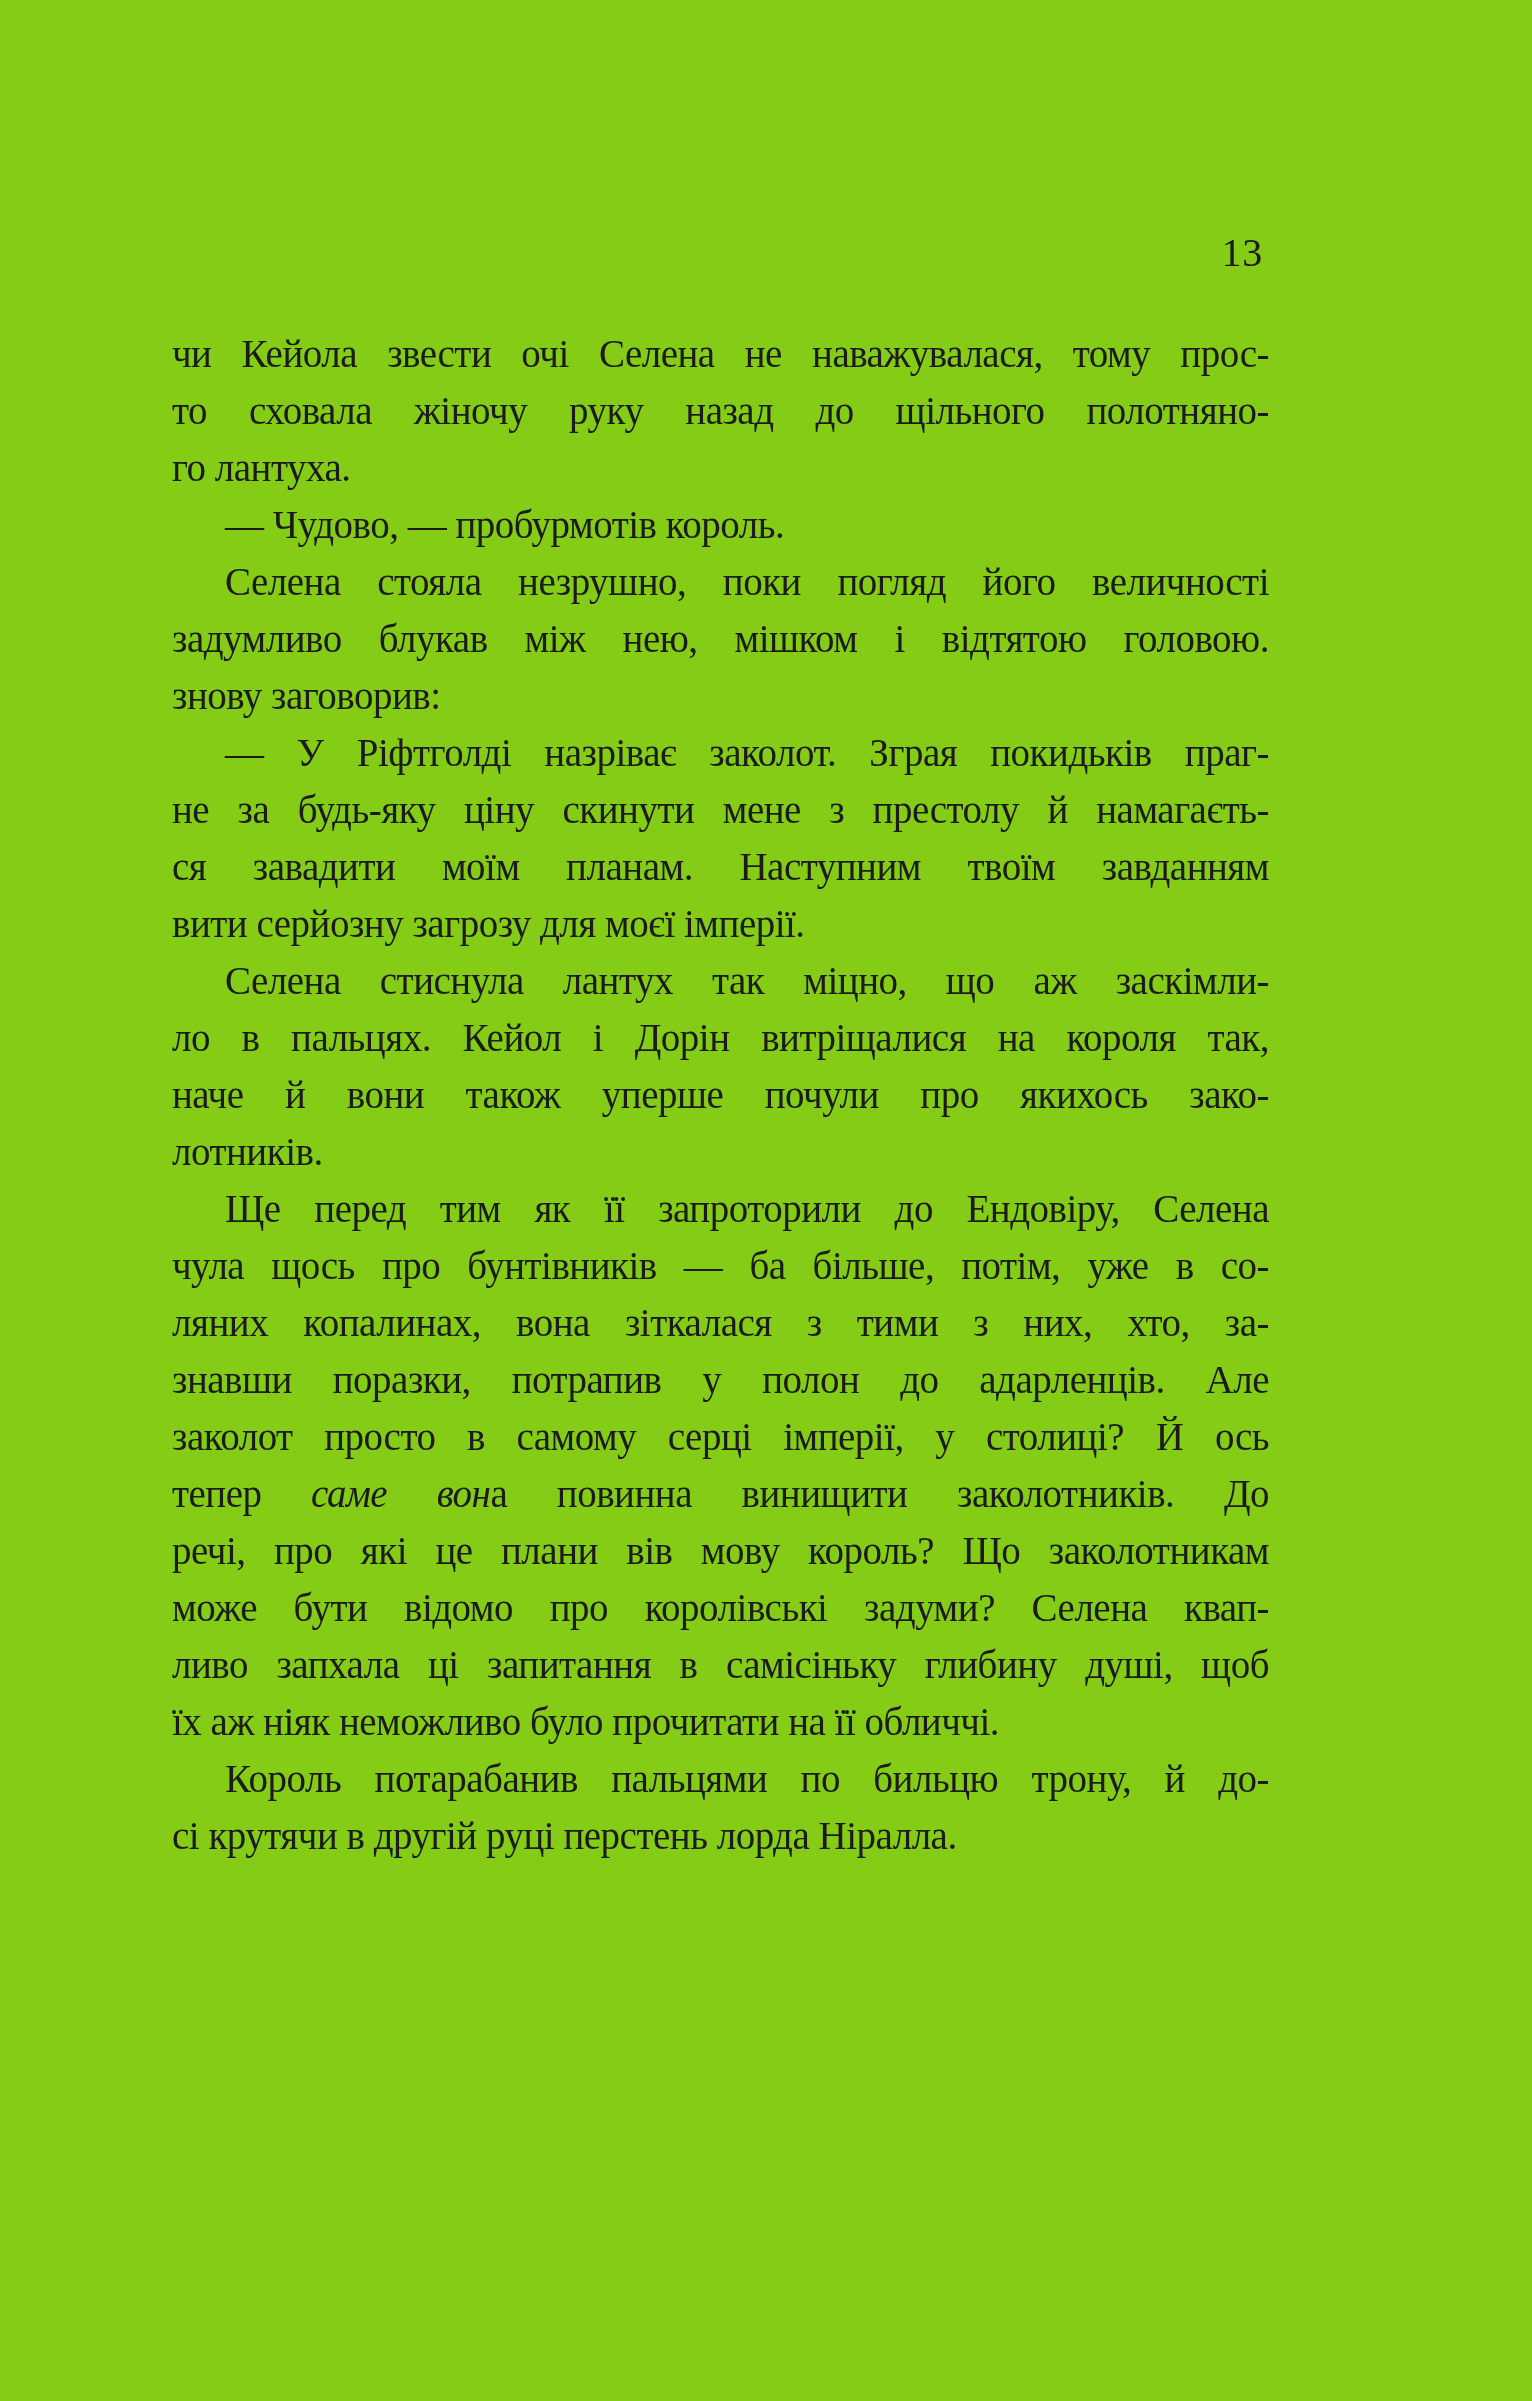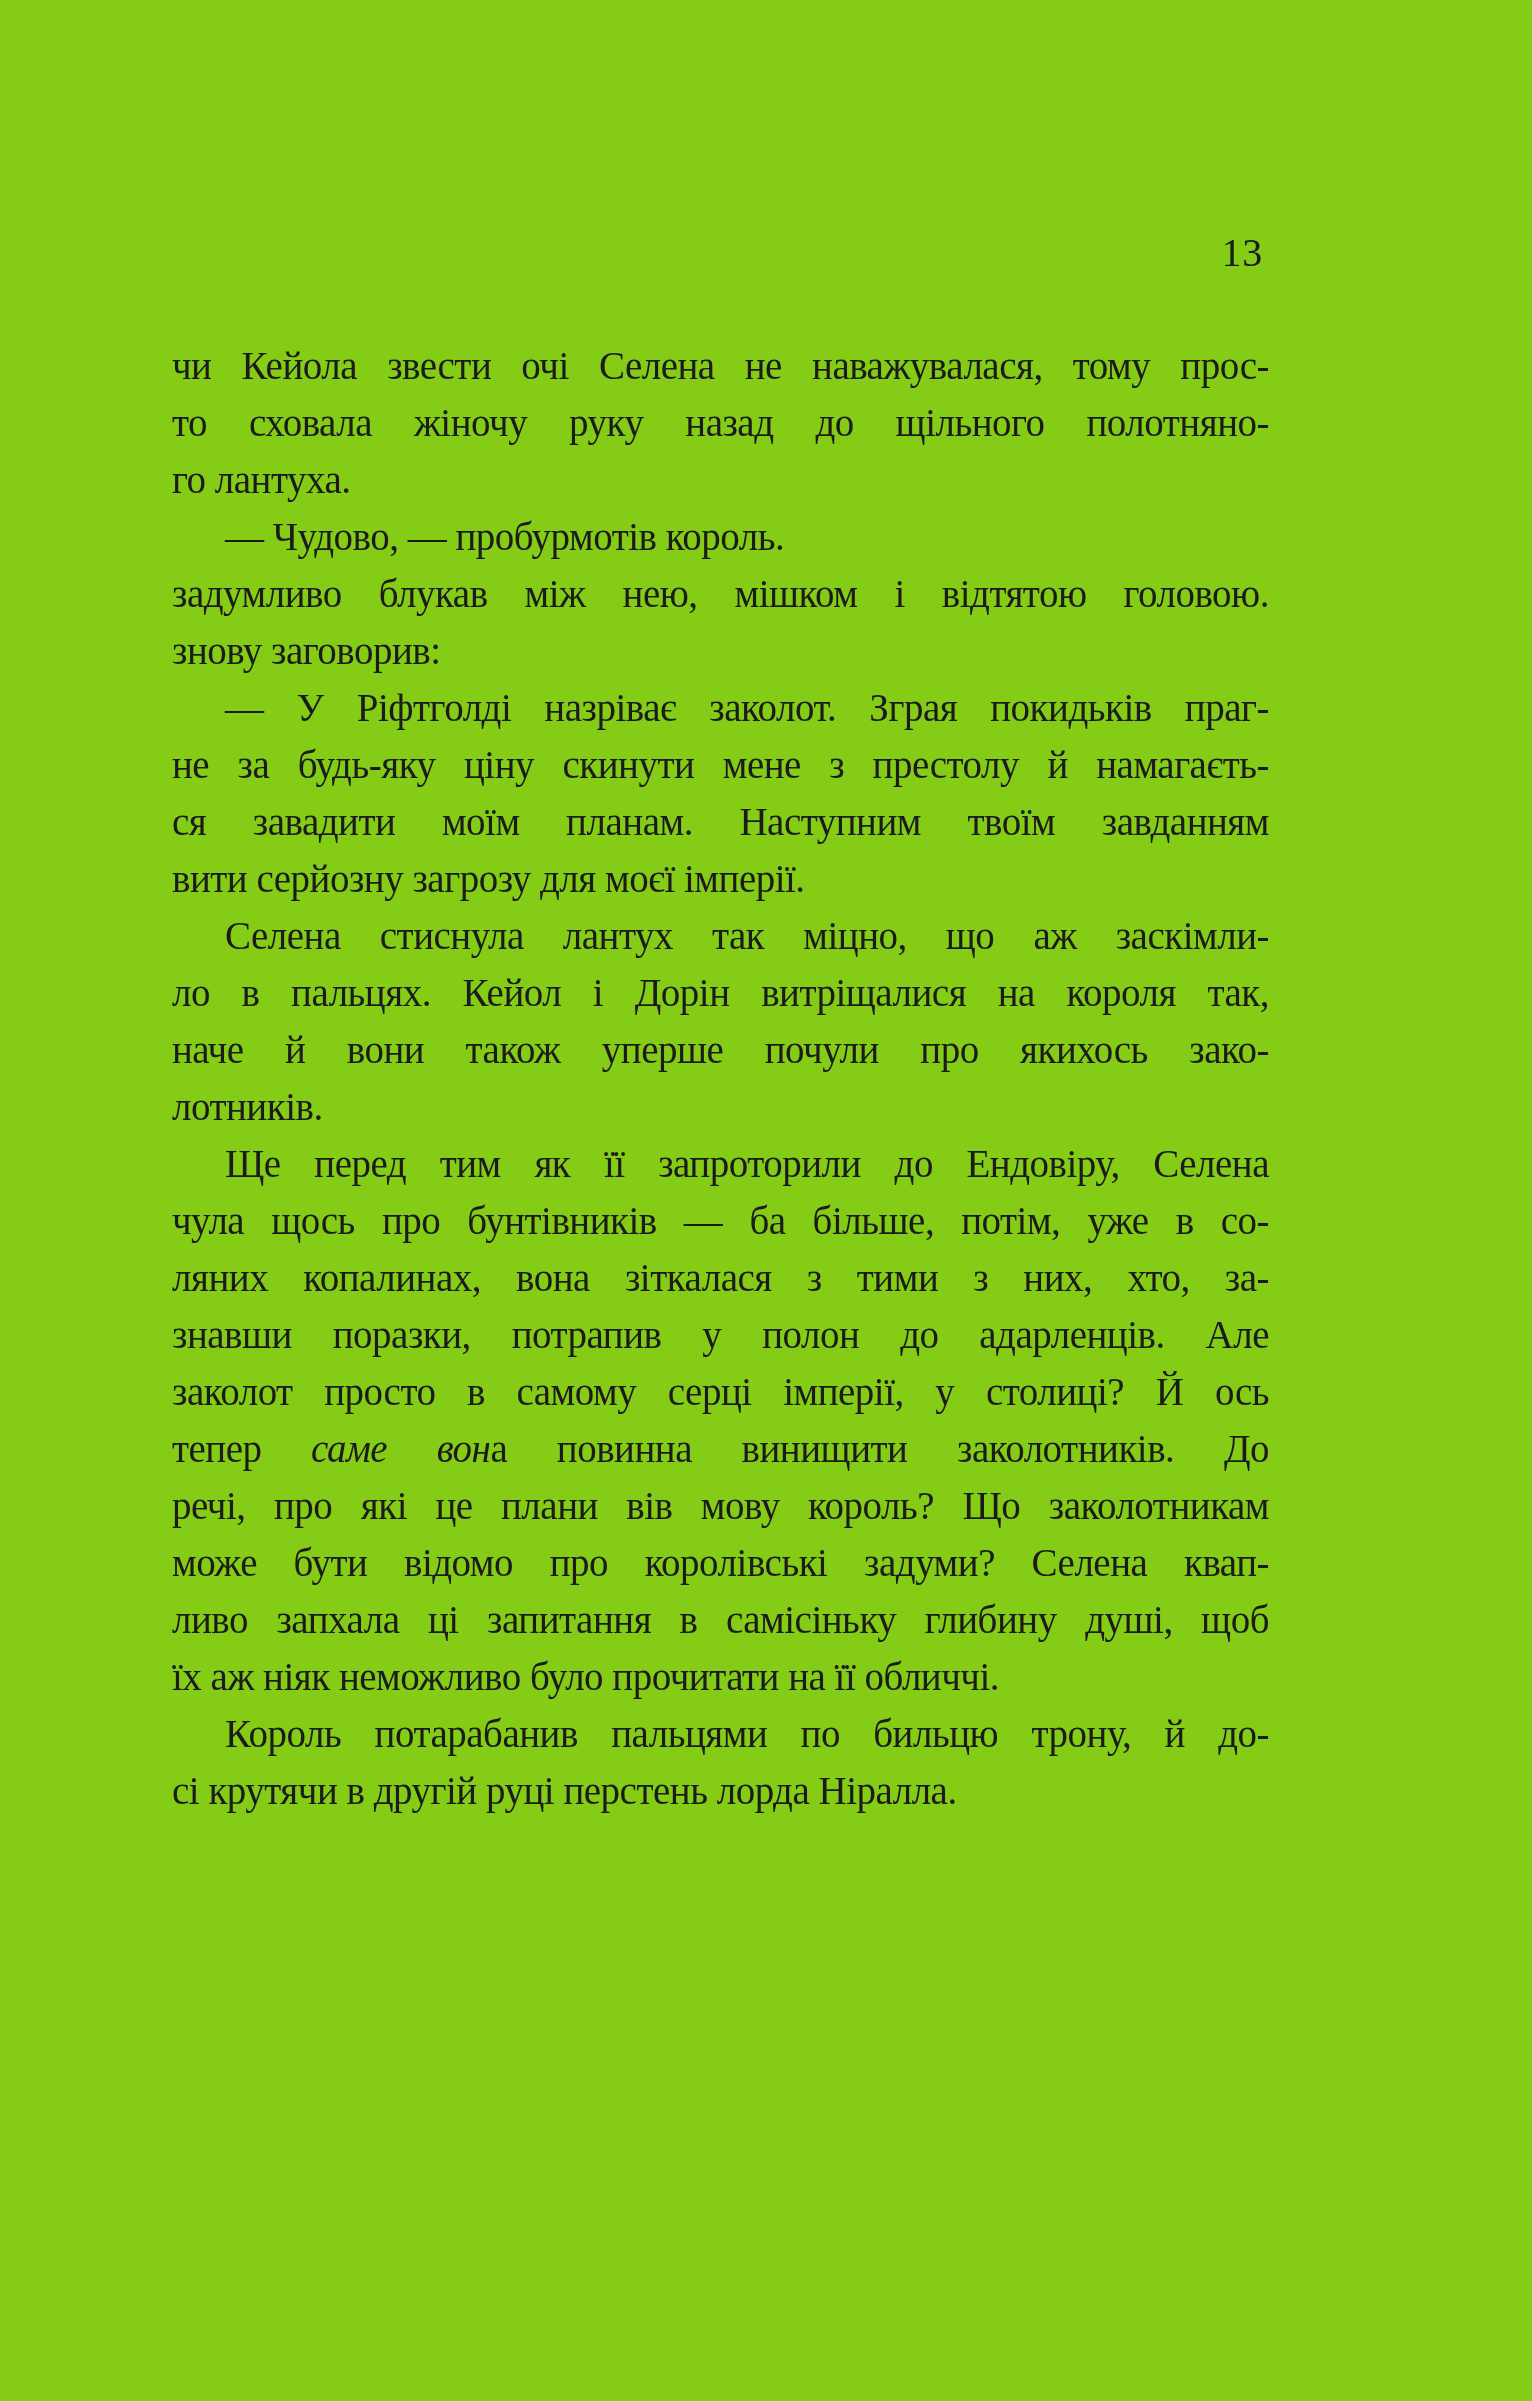--- a/index.html
+++ b/index.html
@@ -25,21 +25,21 @@
     top: 233px;
     right: 269px;
     font-size: 40px;
     line-height: 1;
     letter-spacing: 0.8px;
     color: #1b1b1b;
   }
   .text-block {
     position: absolute;
     left: 172px;
-    top: 337px;
+    top: 325px;
     width: 1097px;
     font-size: 39px;
     line-height: 57px;
     letter-spacing: -0.5px;
     color: #1b1b1b;
   }
   .para {
     margin: 0;
     padding: 0;
   }
@@ -68,20 +68,21 @@
   <div class="text-block">
       <p class="para">
         <span class="line"><span>чи Кейола звести очі Селена не наважувалася, тому прос-</span></span>
         <span class="line"><span>то сховала жіночу руку назад до щільного полотняно-</span></span>
         <span class="line last"><span>го лантуха.</span></span>
       </p>
       <p class="para">
         <span class="line last indent"><span>— Чудово, — пробурмотів король.</span></span>
       </p>
       <p class="para">
+        <span class="line indent"><span>Селена стояла незрушно, поки погляд його величності</span></span>
         <span class="line"><span>задумливо блукав між нею, мішком і відтятою головою.</span></span>
         <span class="line last"><span>знову заговорив:</span></span>
       </p>
       <p class="para">
         <span class="line indent"><span>— У Ріфтголді назріває заколот. Зграя покидьків праг-</span></span>
         <span class="line"><span>не за будь-яку ціну скинути мене з престолу й намагаєть-</span></span>
         <span class="line"><span>ся завадити моїм планам. Наступним твоїм завданням</span></span>
         <span class="line last"><span>вити серйозну загрозу для моєї імперії.</span></span>
       </p>
       <p class="para">

